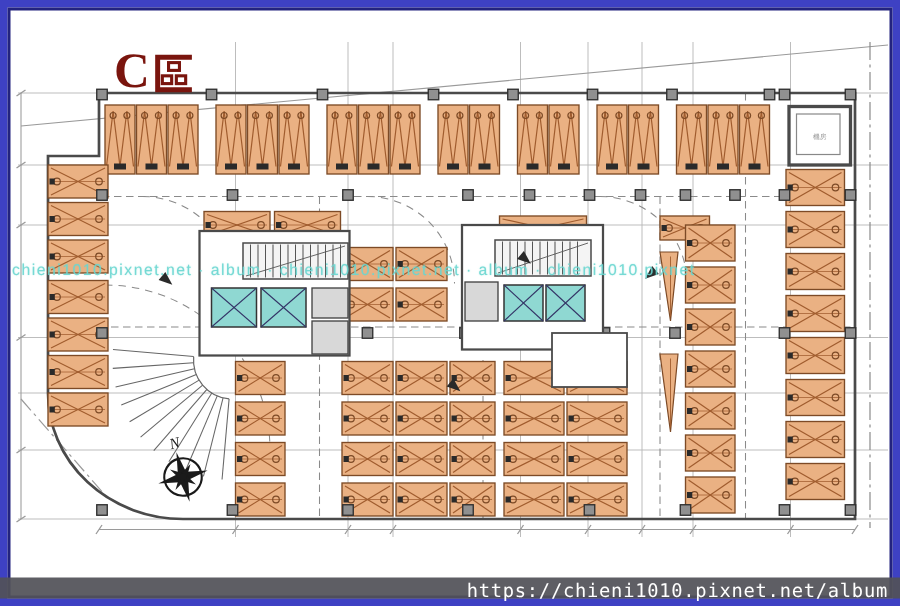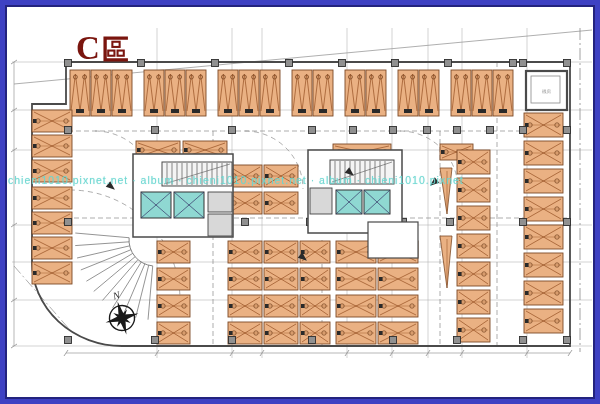--- a/index.html
+++ b/index.html
@@ -825,16 +825,19 @@
       <path d="M 25 3 L 3 3 L 3 24 L 25 24" fill="none" stroke="#7a150e" stroke-width="3.2"></path>
       <rect x="10" y="6.5" width="7" height="5" fill="none" stroke="#7a150e" stroke-width="2"></rect>
       <rect x="6" y="15" width="6" height="5" fill="none" stroke="#7a150e" stroke-width="2"></rect>
       <rect x="15" y="15" width="6" height="5" fill="none" stroke="#7a150e" stroke-width="2"></rect>
     </svg>
     <span class="sp"></span>
   </div>
 
   <div id="watermark">chieni1010.pixnet.net · album · chieni1010.pixnet.net · album · chieni1010.pixnet</div>
 
+  <div id="url-bar">
+    <span>https://chieni1010.pixnet.net/album</span>
+  </div>
 </div>
 
 <div id="frame-outer"></div>
 <div id="frame-inner"></div>
 
 </body></html>

